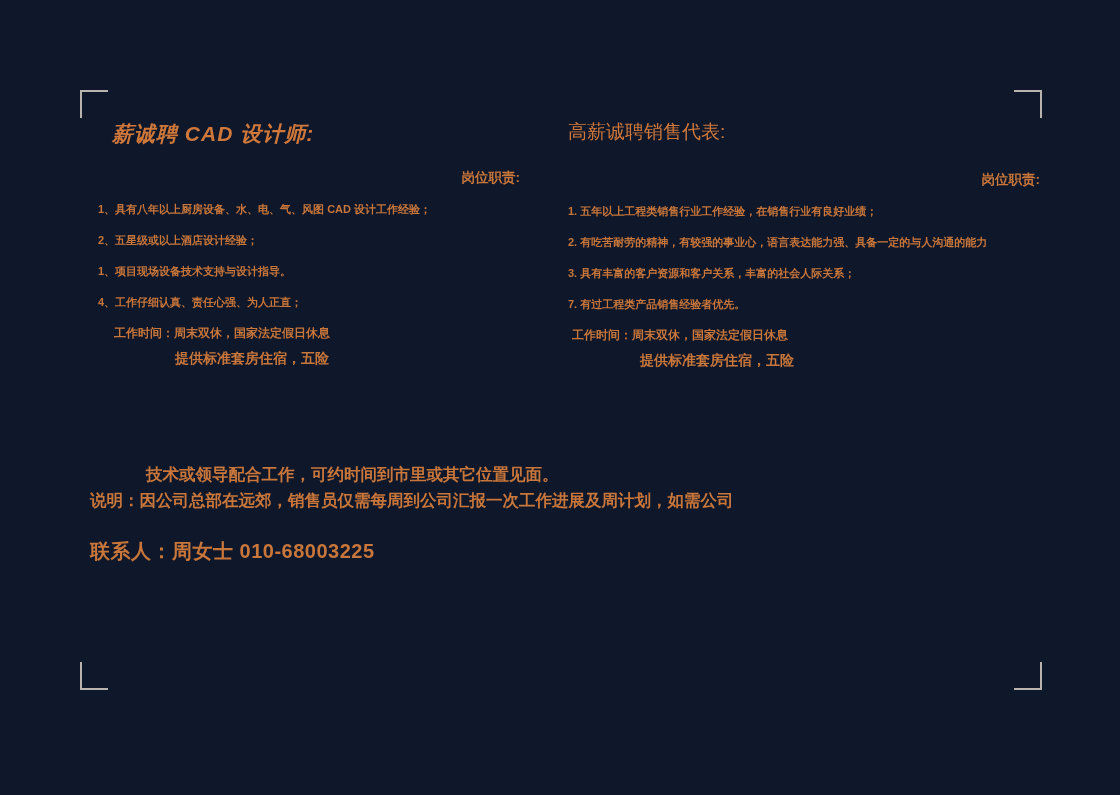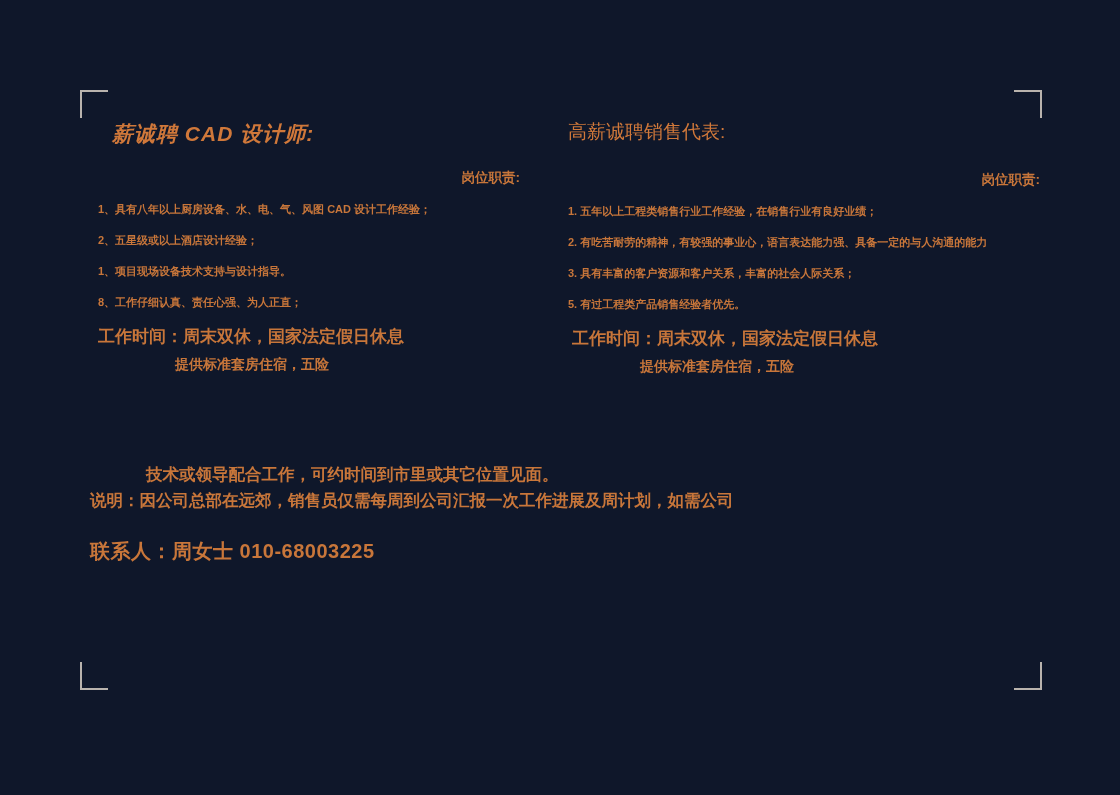--- a/index.html
+++ b/index.html
@@ -66,24 +66,24 @@
     font-size: 11px;
     font-weight: bold;
     color: #c8763a;
     margin: 0 0 14px 8px;
     line-height: 1.55;
   }
   .line.small { font-size: 14px; }
   .line.indent { margin-left: 85px; }
   .line.indent2 { margin-left: 80px; }
   .worktime {
-    font-size: 17px;
+    font-size: 12px;
     font-weight: bold;
     color: #c8763a;
-    margin: 0 0 6px 8px;
+    margin: 0 0 6px 24px;
   }
   .worktime.r { margin-left: 12px; }
 
   .notes {
     position: absolute;
     left: 90px;
     top: 462px;
     width: 900px;
   }
   .note-line {
@@ -113,32 +113,32 @@
   <div class="crop tr"></div>
   <div class="crop bl"></div>
   <div class="crop br"></div>
 
   <div class="col col-left">
     <h2 class="heading-left">薪诚聘 CAD 设计师:</h2>
     <p class="subhead">岗位职责:</p>
     <p class="line">1、具有八年以上厨房设备、水、电、气、风图 CAD 设计工作经验；</p>
     <p class="line">2、五星级或以上酒店设计经验；</p>
     <p class="line">1、项目现场设备技术支持与设计指导。</p>
-    <p class="line">8、工作仔细认真、责任心强、为人正直；</p>
+    <p class="line">4、工作仔细认真、责任心强、为人正直；</p>
     <p class="worktime">工作时间：周末双休，国家法定假日休息</p>
     <p class="line small indent">提供标准套房住宿，五险</p>
   </div>
 
   <div class="col col-right">
     <h2 class="heading-right">高薪诚聘销售代表:</h2>
     <p class="subhead">岗位职责:</p>
     <p class="line">1. 五年以上工程类销售行业工作经验，在销售行业有良好业绩；</p>
     <p class="line">2. 有吃苦耐劳的精神，有较强的事业心，语言表达能力强、具备一定的与人沟通的能力</p>
     <p class="line">3. 具有丰富的客户资源和客户关系，丰富的社会人际关系；</p>
-    <p class="line">5. 有过工程类产品销售经验者优先。</p>
+    <p class="line">7. 有过工程类产品销售经验者优先。</p>
     <p class="worktime r">工作时间：周末双休，国家法定假日休息</p>
     <p class="line small indent2">提供标准套房住宿，五险</p>
   </div>
 
   <div class="notes">
     <p class="note-line second">技术或领导配合工作，可约时间到市里或其它位置见面。</p>
     <p class="note-line">说明：因公司总部在远郊，销售员仅需每周到公司汇报一次工作进展及周计划，如需公司</p>
   </div>
 
   <div class="contact">联系人：周女士  010-68003225</div>

